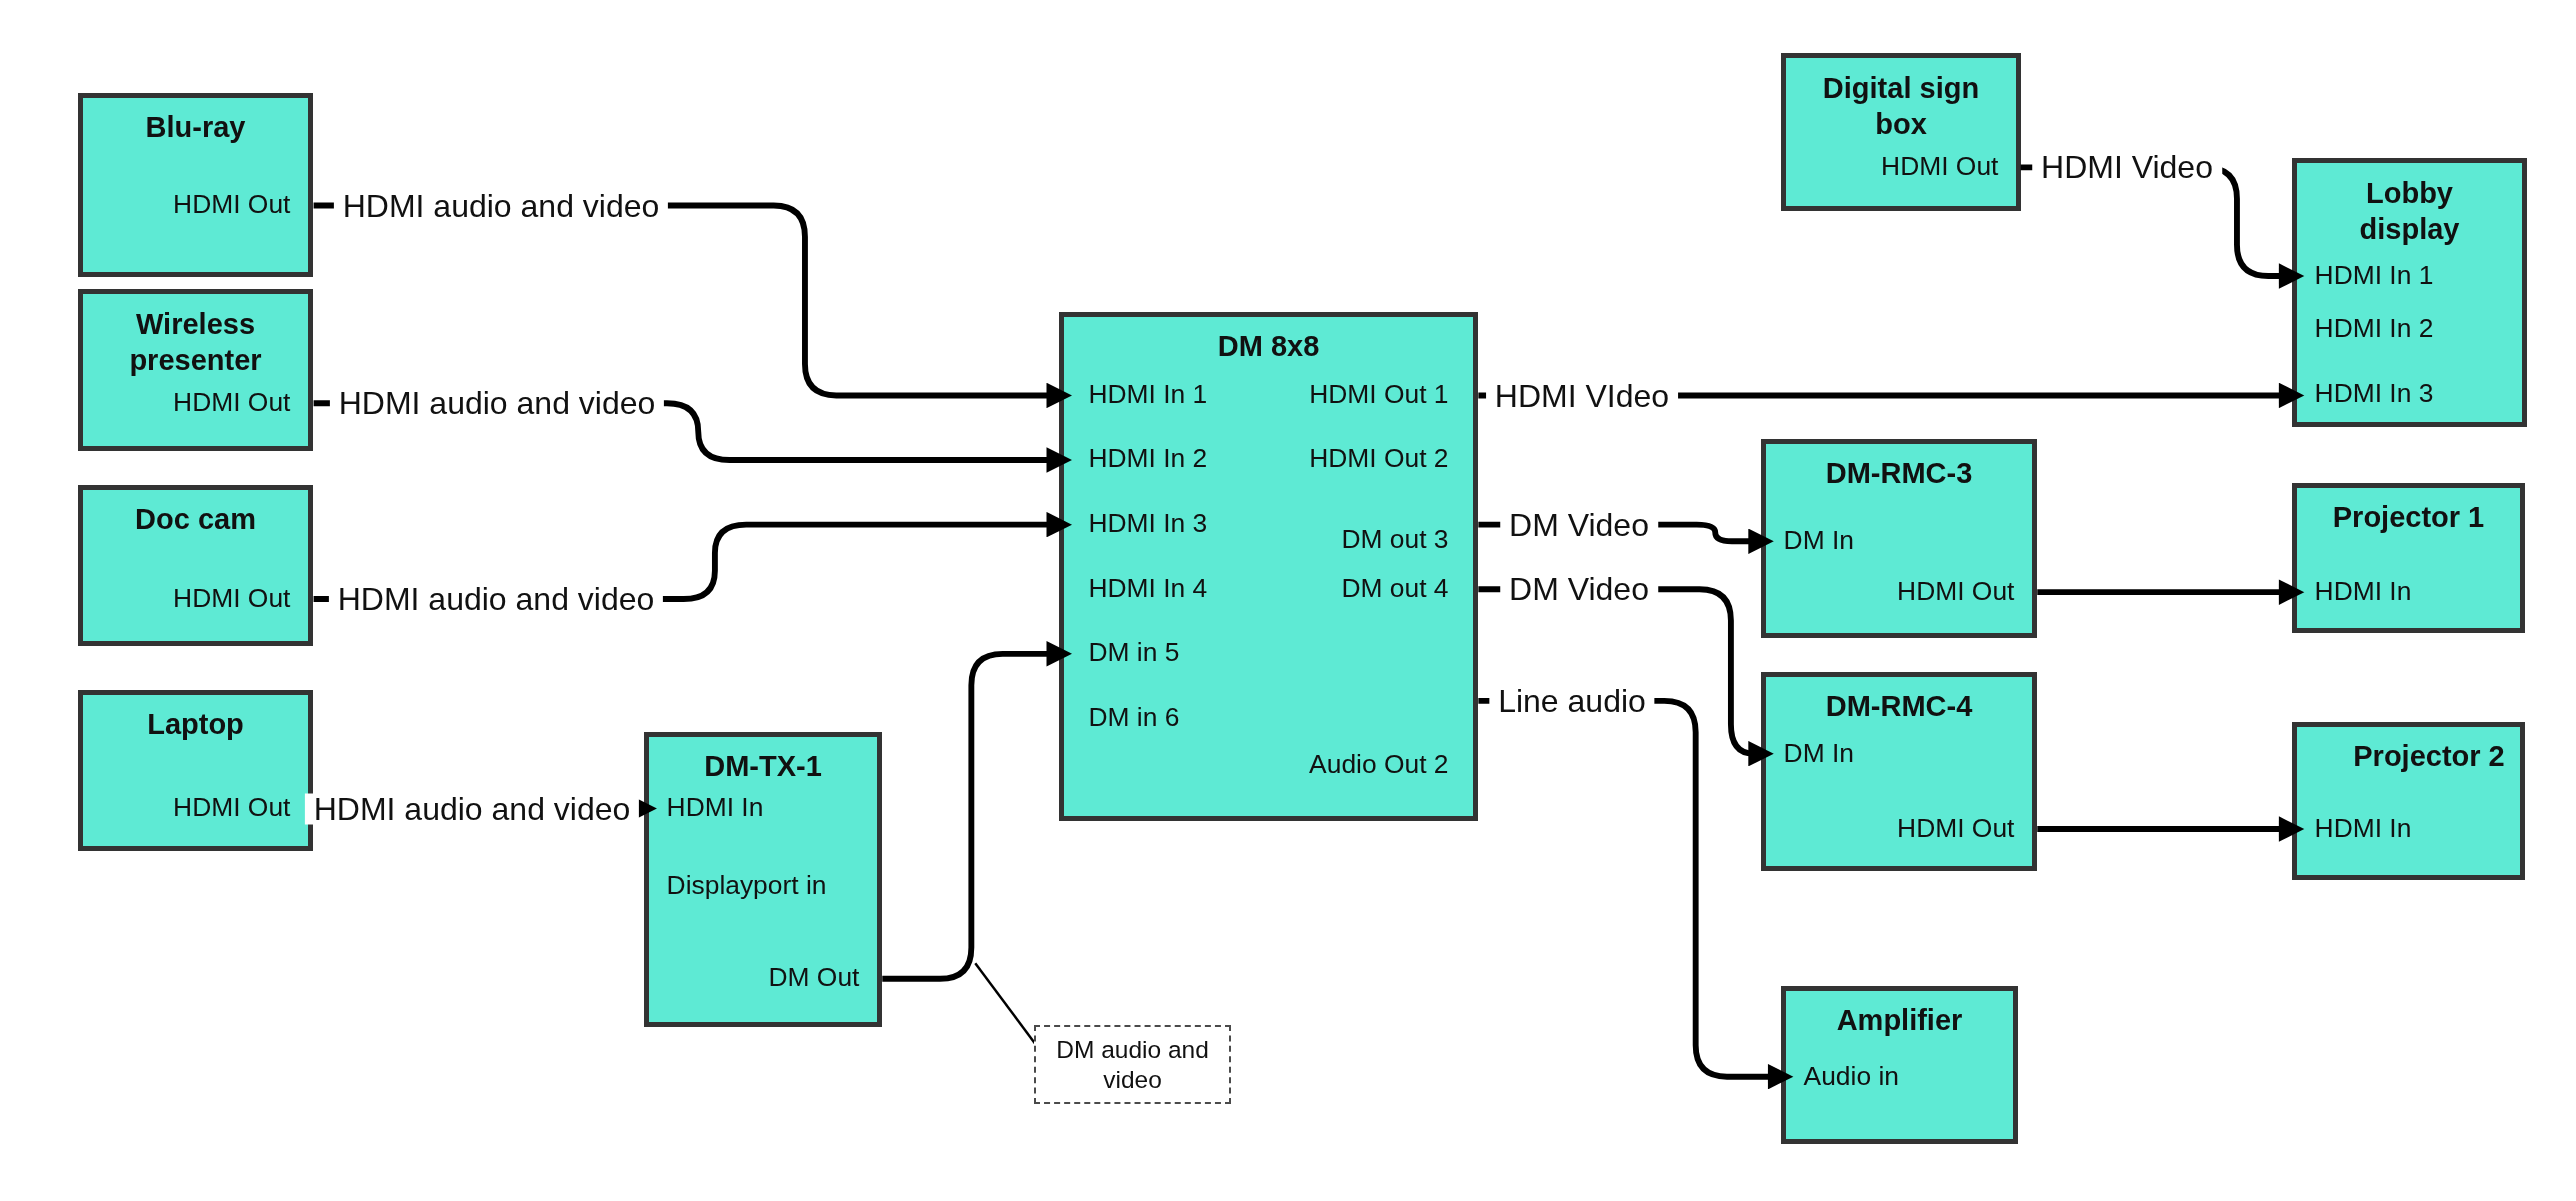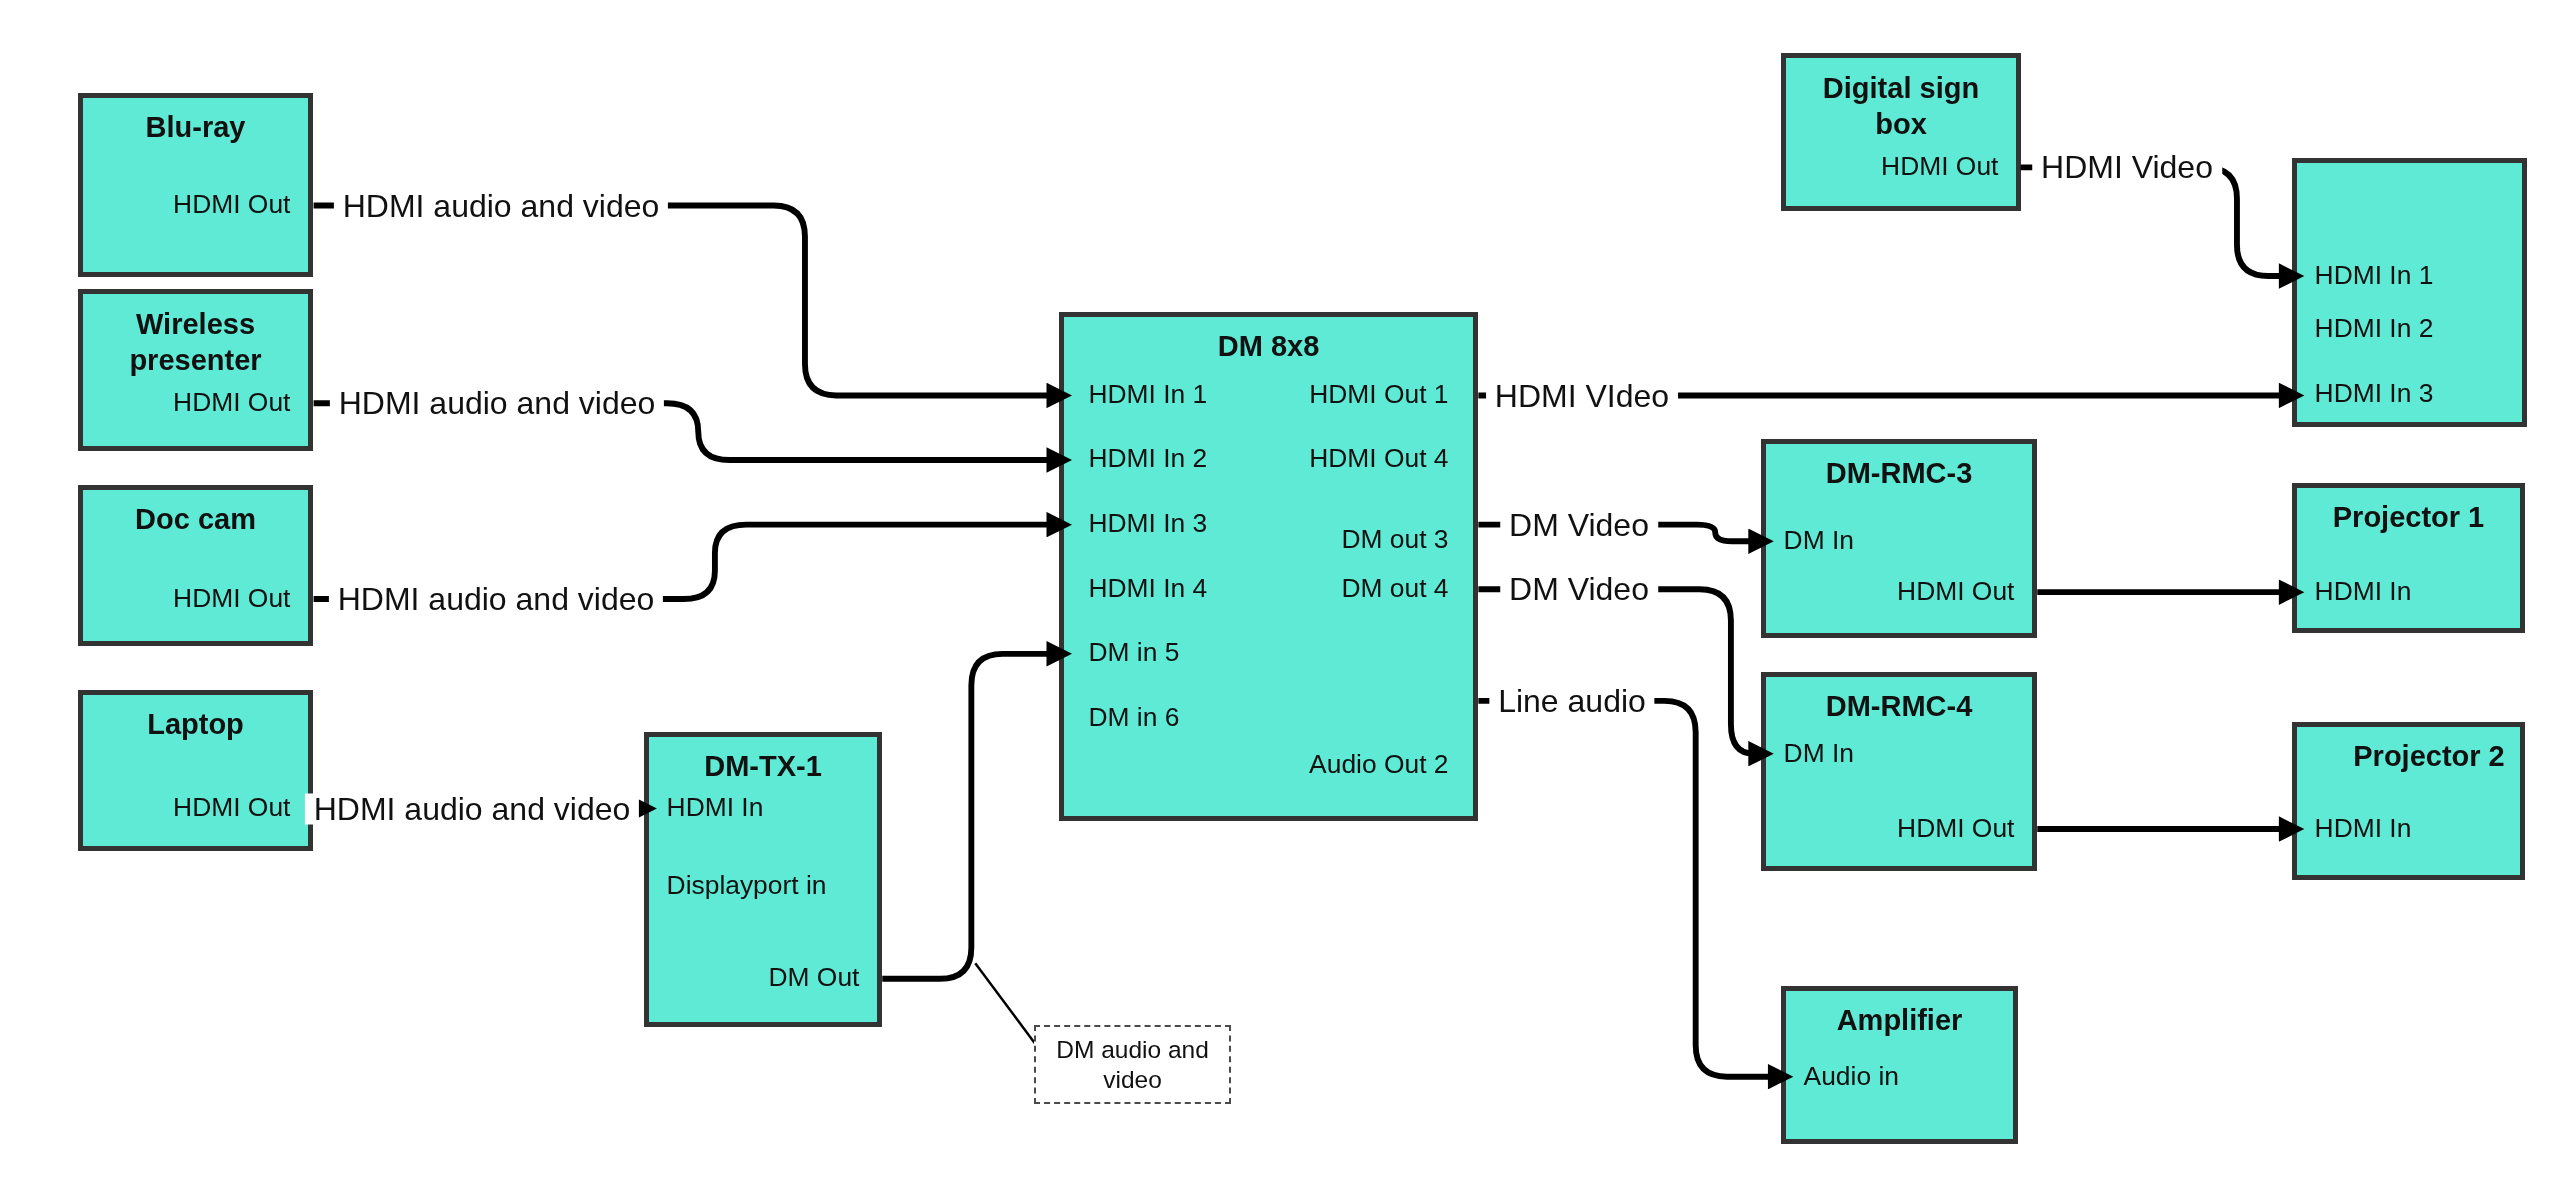--- a/index.html
+++ b/index.html
@@ -110,35 +110,39 @@
 
   <div class="node matrix" style="left:1059px; top:312px; width:419px; height:509px;">
     <div class="title">DM 8x8</div>
     <div class="port pl" style="top:61px;">HDMI In 1</div>
     <div class="port pl" style="top:125px;">HDMI In 2</div>
     <div class="port pl" style="top:190px;">HDMI In 3</div>
     <div class="port pl" style="top:255px;">HDMI In 4</div>
     <div class="port pl" style="top:319px;">DM in 5</div>
     <div class="port pl" style="top:384px;">DM in 6</div>
     <div class="port pr" style="top:61px;">HDMI Out 1</div>
-    <div class="port pr" style="top:125px;">HDMI Out 4</div>
+    <div class="port pr" style="top:125px;">HDMI Out 2</div>
     <div class="port pr" style="top:206px;">DM out 3</div>
     <div class="port pr" style="top:255px;">DM out 4</div>
     <div class="port pr" style="top:431px;">Audio Out 2</div>
   </div>
 
   <div class="node" style="left:1781px; top:53px; width:240px; height:158px;">
     <div class="title" style="line-height:36px;">
       <div>Digital sign</div>
       <div>box</div>
     </div>
     <div class="port pr" style="top:92px;">HDMI Out</div>
   </div>
 
   <div class="node" style="left:2292px; top:158px; width:235px; height:269px;">
+    <div class="title" style="line-height:36px;">
+      <div>Lobby</div>
+      <div>display</div>
+    </div>
     <div class="port pl" style="top:96px;">HDMI In 1</div>
     <div class="port pl" style="top:149px;">HDMI In 2</div>
     <div class="port pl" style="top:214px;">HDMI In 3</div>
   </div>
 
   <div class="node" style="left:1761px; top:439px; width:276px; height:199px;">
     <div class="title">DM-RMC-3</div>
     <div class="port pl" style="top:80px;">DM In</div>
     <div class="port pr" style="top:131px;">HDMI Out</div>
   </div>

